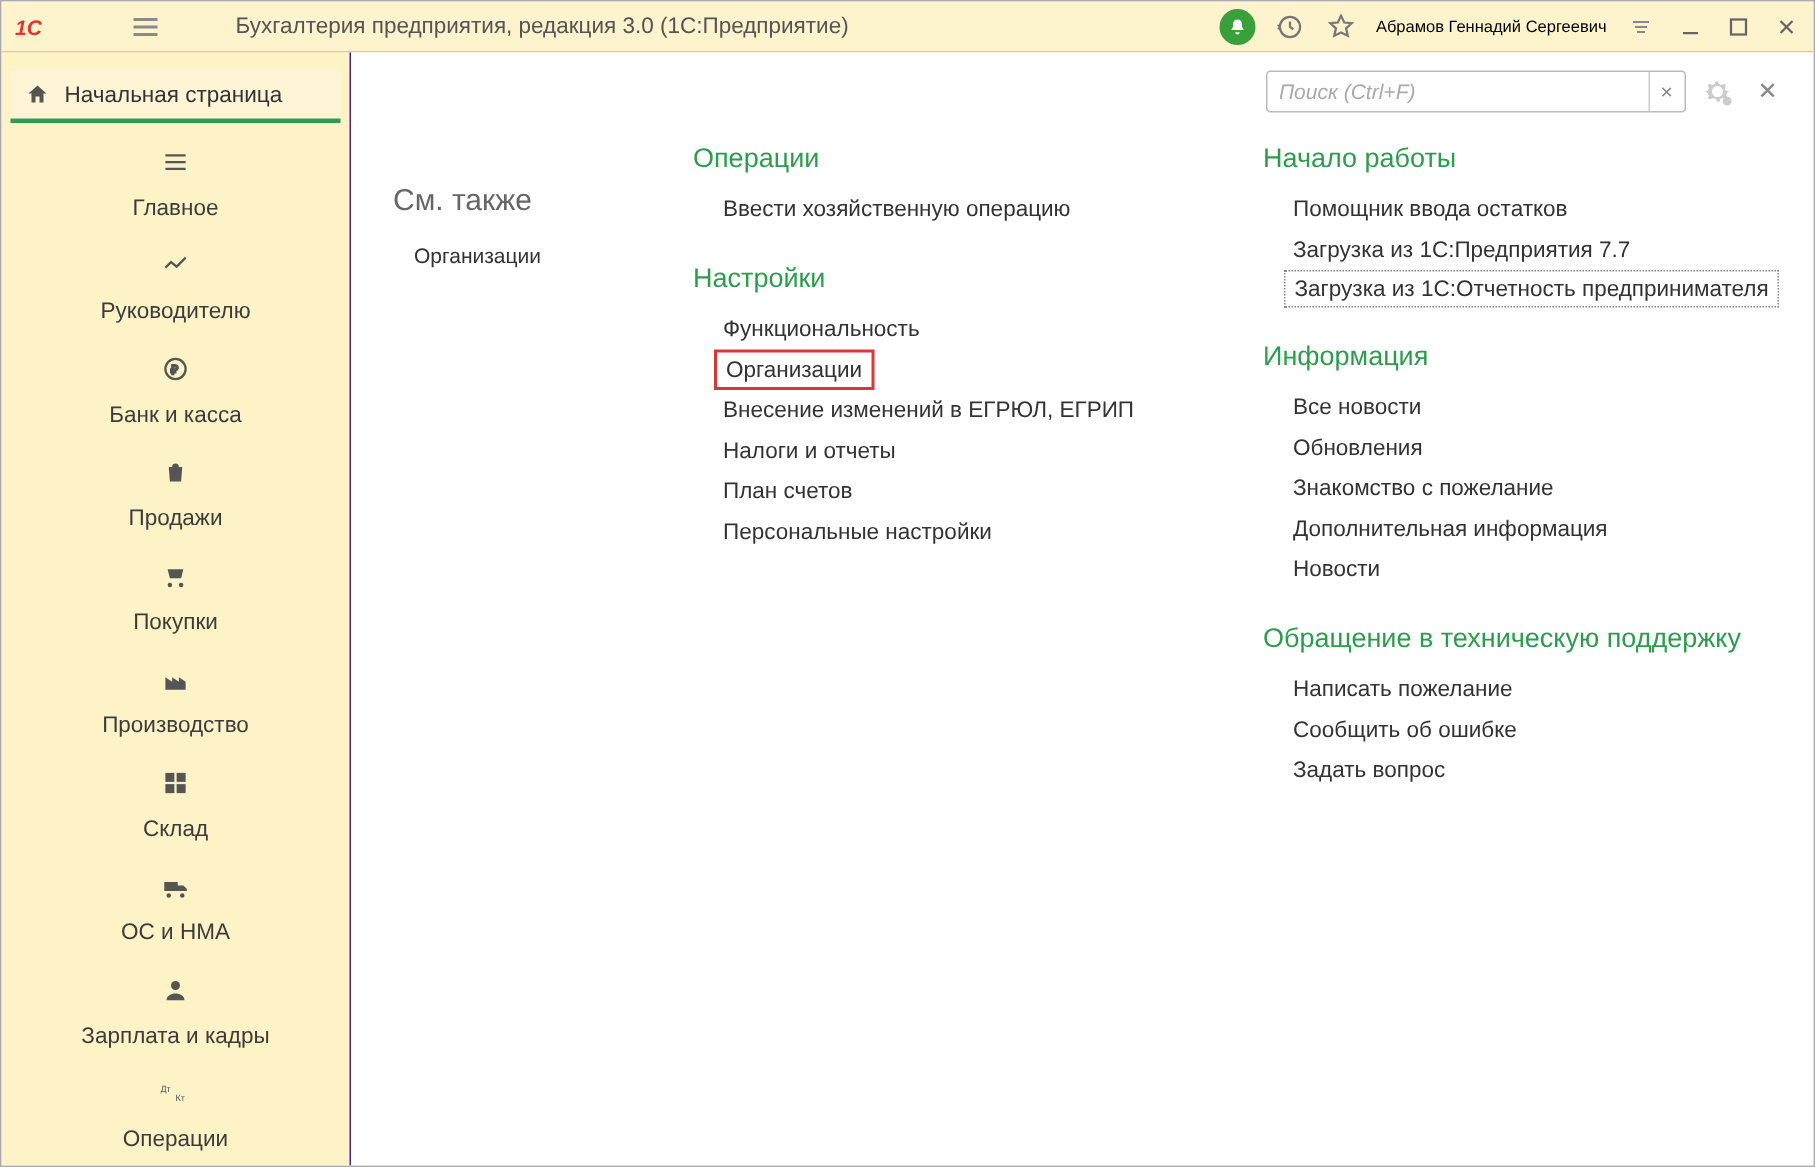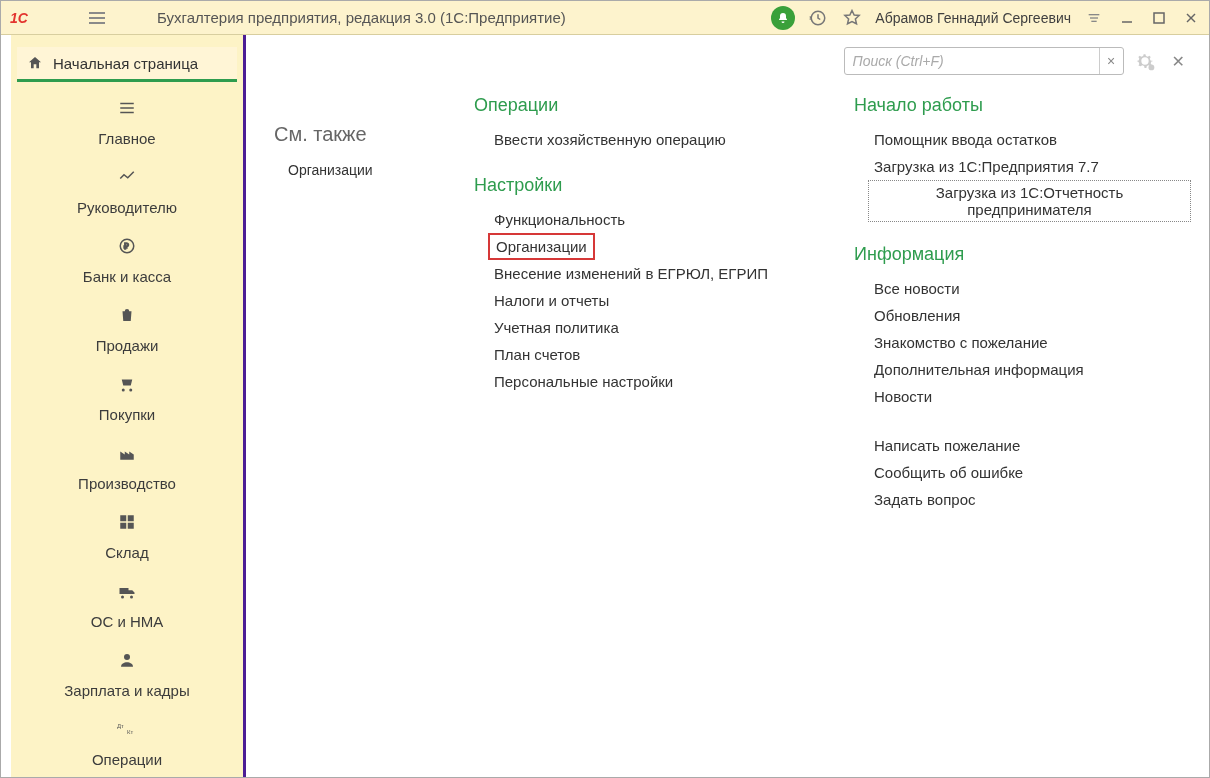--- a/index.html
+++ b/index.html
@@ -6,29 +6,29 @@
 body { font-family: Arial, sans-serif; font-size: 14px; background: #fff; width: 1210px; height: 778px; overflow: hidden; border: 1px solid #aaa; }
 .titlebar { height: 34px; background: #fdf3cd; display: flex; align-items: center; padding: 4px 8px; border-bottom: 1px solid #d8ce9f; gap: 40px; }
 .logo { width: 30px; height: 20px; margin-right: 8px; display:flex; align-items:center; justify-content:center; }
 .hamburger-top { width: 20px; height: 20px; display: flex; flex-direction: column; justify-content: center; gap: 3px; padding: 0 2px; margin-right: 10px; cursor:pointer; }
 .hamburger-top span { height: 2px; background: #8a8a8a; }
 .title-text { color: #555; font-size: 15px; flex: 0 1 auto; }
 .titlebar-spacer { flex: 1; }
 .titlebar-right { display: flex; align-items: center; gap: 12px; }
 .bell-badge { width: 24px; height: 24px; border-radius: 50%; background: #3aa03a; display:flex; align-items:center; justify-content:center; }
 .icon-btn { color:#777; cursor:pointer; display:flex; align-items:center; justify-content:center; width:22px; height:22px; }
-.user-name { color:#404040; font-size:14px; }
+.user-name { color:#000000; font-size:11px; }
 .win-btn { width:20px; height:20px; color:#666; display:flex; align-items:center; justify-content:center; cursor:pointer; }
-.content-wrap { display:flex; height: calc(100% - 34px); margin-left: 10px; }
+.content-wrap { display:flex; height: calc(100% - 34px); }
 .sidebar { width: 232px; background:#fdf3c6; display:flex; flex-direction:column; padding-top:4px; }
 .tab-strip { padding: 6px 0 0 0; }
 .home-tab { display:flex; align-items:center; gap:8px; margin: 2px 6px 6px 6px; padding: 6px 8px; border-bottom: 3px solid #2e9c4e; color:#333; font-size:15px; background:#fff5d6; }
 .nav-item { display:flex; align-items:center; gap:12px; padding: 10px 14px; color:#3c3c3c; font-size:15px; cursor:pointer;flex-direction:column; }
 .nav-icon { width:20px; height:20px; display:flex; align-items:center; justify-content:center; color:#555; }
-.main { flex:1; background:#fff; border-left:3px solid #4c1d95; position:relative; padding: 12px 18px 18px 18px; }
+.main { flex:1; background:#fff; border-left:1px solid #4c1d95; position:relative; padding: 12px 18px 18px 18px; }
 .toolbar { display:flex; align-items:center; justify-content:flex-end; gap:6px; margin-bottom: 20px; }
 .search-wrap { display:flex; align-items:center; border:1px solid #bbb; border-radius:3px; height:28px; width:280px; background:#fff; }
 .search-input { flex:1; border:none; outline:none; padding:0 8px; font-size:14px; color:#333; background:transparent; }
 .search-input::placeholder { color:#aaa; font-style: italic; }
 .search-clear { width:24px; height:26px; border-left:1px solid #ccc; display:flex; align-items:center; justify-content:center; color:#888; cursor:pointer; font-size:14px; }
 .gear-btn { color:#bbb; cursor:pointer; padding: 0 4px; font-size:20px; }
 .close-panel { color:#888; cursor:pointer; padding:0 6px; font-size:16px; }
 .columns { display:flex; gap: 40px; padding-left: 10px; }
 .col { display:flex; flex-direction:column; }
 .col-aside { width: 160px; padding-top: 28px; }
@@ -240,21 +240,20 @@
         <div class="section">
           <div class="section-head">Операции</div>
           <span class="link">Ввести хозяйственную операцию</span>
         </div>
         <div class="section">
           <div class="section-head">Настройки</div>
           <span class="link">Функциональность</span>
           <span class="link highlight">Организации</span>
           <span class="link">Внесение изменений в ЕГРЮЛ, ЕГРИП</span>
           <span class="link">Налоги и отчеты</span>
-          <span class="link">Учетная политика</span>
           <span class="link">План счетов</span>
           <span class="link">Персональные настройки</span>
         </div>
       </div>
 
       <div class="col" style="flex:1">
         <div class="section">
           <div class="section-head">Начало работы</div>
           <span class="link">Помощник ввода остатков</span>
           <span class="link">Загрузка из 1С:Предприятия 7.7</span>
@@ -262,20 +261,21 @@
         </div>
         <div class="section">
           <div class="section-head">Информация</div>
           <span class="link">Все новости</span>
           <span class="link">Обновления</span>
           <span class="link">Знакомство с пожелание</span>
           <span class="link">Дополнительная информация</span>
           <span class="link">Новости</span>
         </div>
         <div class="section">
+          <div class="section-head">Обращение в техническую поддержку</div>
           <span class="link">Написать пожелание</span>
           <span class="link">Сообщить об ошибке</span>
           <span class="link">Задать вопрос</span>
         </div>
       </div>
     </div>
   </div>
 </div>
 
 </body></html>

